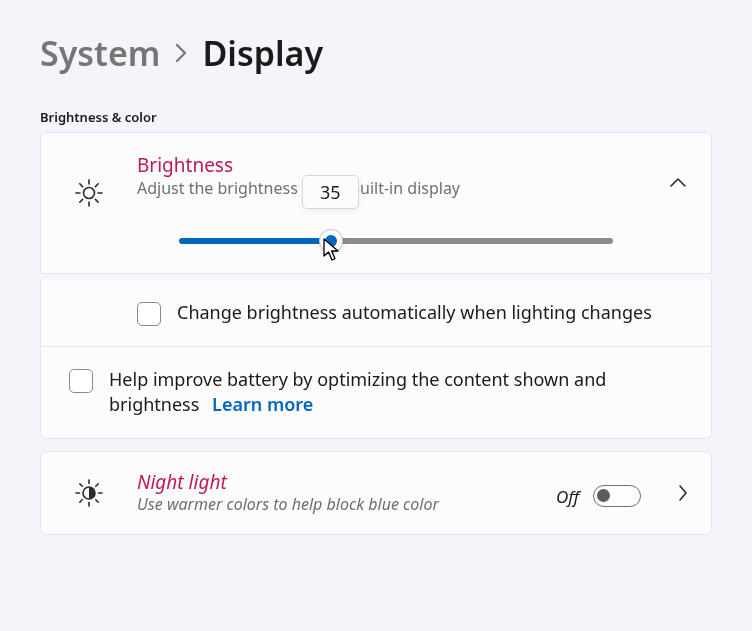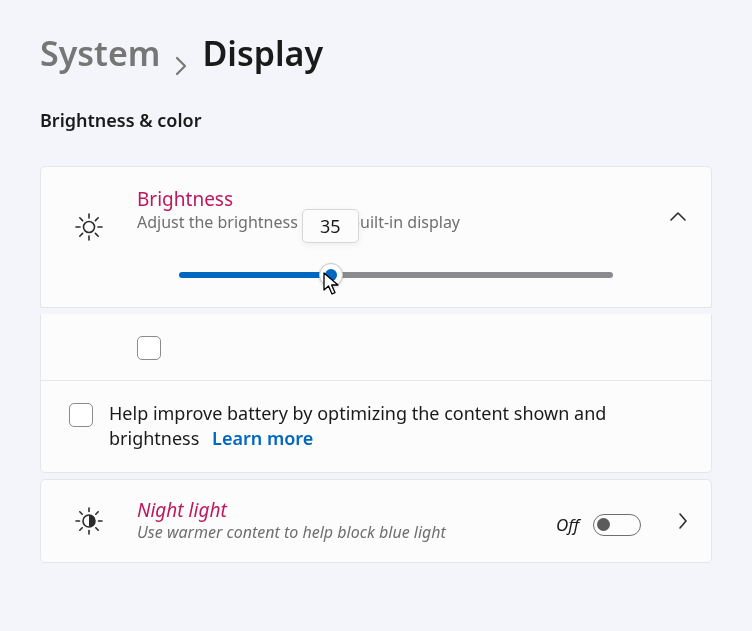--- a/index.html
+++ b/index.html
@@ -9,42 +9,42 @@
       width: 752px;
       height: 631px;
       overflow: hidden;
       color: #1a1a1a;
     }
     .container {
       padding: 30px 40px 0 40px;
     }
     .breadcrumb {
       display: flex;
-      align-items: flex-end;
+      align-items: center;
       gap: 14px;
       margin-bottom: 32px;
     }
     .breadcrumb .crumb-parent {
       font-size: 34px;
       font-weight: 600;
       color: #767676;
     }
     .breadcrumb .sep {
       font-size: 24px;
       color: #767676;
     }
     .breadcrumb .crumb-current {
       font-size: 34px;
       font-weight: 600;
       color: #1a1a1a;
     }
     .section-title {
-      font-size: 18px;
+      font-size: 13px;
       font-weight: 600;
-      margin-bottom: 34px;
+      margin-bottom: 6px;
       color: #1a1a1a;
     }
     .card {
       background: #fcfcfd;
       border: 1px solid #e6e6ea;
       border-radius: 5px;
       margin-bottom: 6px;
     }
     .card.expanded-top {
       border-bottom-left-radius: 0;
@@ -145,21 +145,21 @@
       border-top: none;
       padding: 20px 24px 20px 96px;
       display: flex;
       gap: 16px;
       align-items: flex-start;
     }
     .sub-card.middle {}
     .sub-card.last {
       border-bottom-left-radius: 5px;
       border-bottom-right-radius: 5px;
-      margin-bottom: 6px;
+      margin-bottom: 12px;
       padding-left: 28px;
     }
     .checkbox {
       width: 24px;
       height: 24px;
       border: 1.5px solid #8b8b8f;
       border-radius: 5px;
       flex-shrink: 0;
       margin-top: 2px;
       background: #fff;
@@ -185,21 +185,21 @@
       width: 60px;
       display: flex;
       align-items: center;
       justify-content: center;
     }
     .night-body {
       flex: 1;
     }
     .toggle-group {
       display: flex;
-      align-items: flex-end;
+      align-items: flex-start;
       gap: 14px;
       margin-top: 8px;
     }
     .toggle-label {
       font-size: 17px;
       color: #1a1a1a;
     }
     .toggle {
       width: 48px;
       height: 22px;
@@ -289,20 +289,21 @@
       <div class="chevron-col">
         <svg width="18" height="12" viewBox="0 0 18 12">
             <path d="M2 9 L9 2 L16 9" stroke="#2b2b2b" stroke-width="1.6" fill="none" stroke-linecap="round" stroke-linejoin="round"></path>
           </svg>
       </div>
     </div>
   </div>
 
   <div class="sub-card middle">
     <div class="checkbox"></div>
+    <div class="sub-text">Change brightness automatically when lighting changes</div>
   </div>
 
   <div class="sub-card last">
     <div class="checkbox"></div>
     <div class="sub-text">
       <span>Help improve battery by optimizing the content shown and brightness</span>
       <span class="learn-more">Learn more</span>
     </div>
   </div>
 
@@ -321,21 +322,21 @@
               <line x1="6.8" y1="6.8" x2="9.2" y2="9.2"></line>
               <line x1="22.8" y1="22.8" x2="25.2" y2="25.2"></line>
               <line x1="6.8" y1="25.2" x2="9.2" y2="22.8"></line>
               <line x1="22.8" y1="9.2" x2="25.2" y2="6.8"></line>
             </g>
           </svg>
         </span>
       </div>
       <div class="night-body">
         <div class="setting-title">Night light</div>
-        <div class="setting-sub">Use warmer content to help block blue light</div>
+        <div class="setting-sub">Use warmer colors to help block blue color</div>
       </div>
       <div class="toggle-group">
         <span class="toggle-label">Off</span>
         <div class="toggle">
           <div class="toggle-knob"></div>
         </div>
       </div>
       <div class="arrow-col">
         <svg width="12" height="18" viewBox="0 0 12 18">
             <path d="M3 2 L9 9 L3 16" stroke="#2b2b2b" stroke-width="1.6" fill="none" stroke-linecap="round" stroke-linejoin="round"></path>

